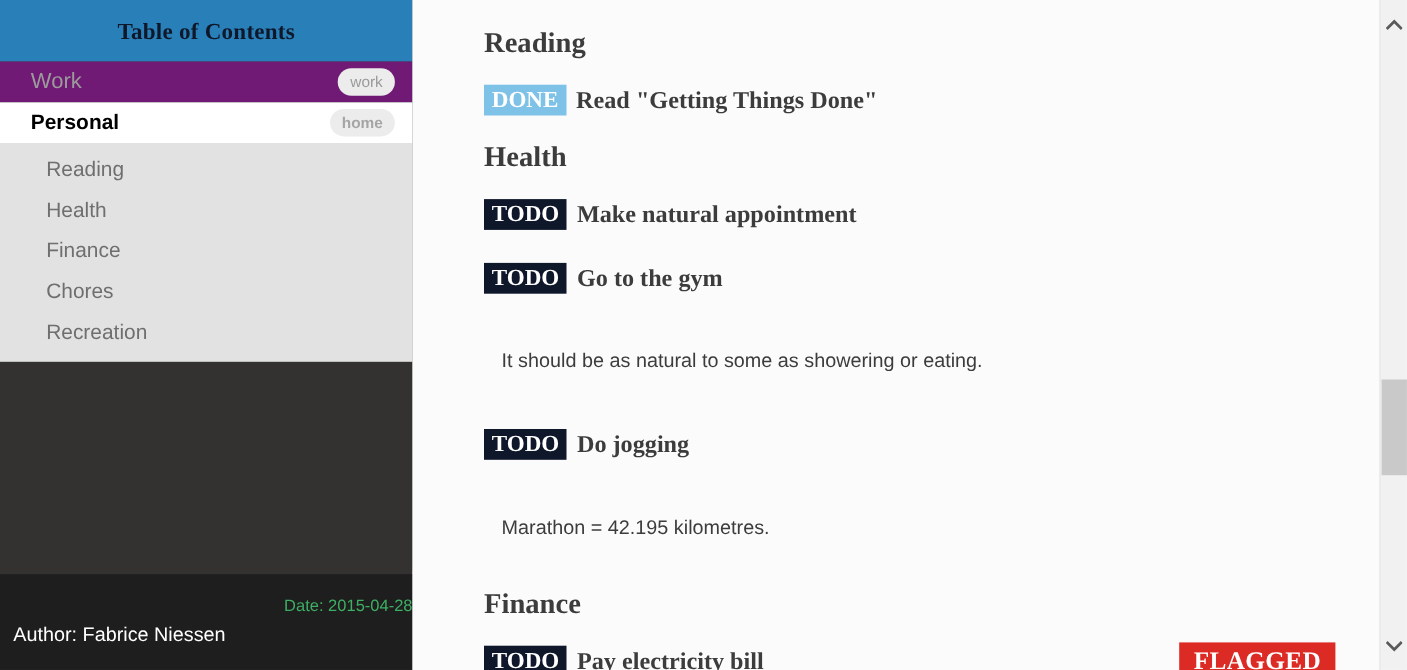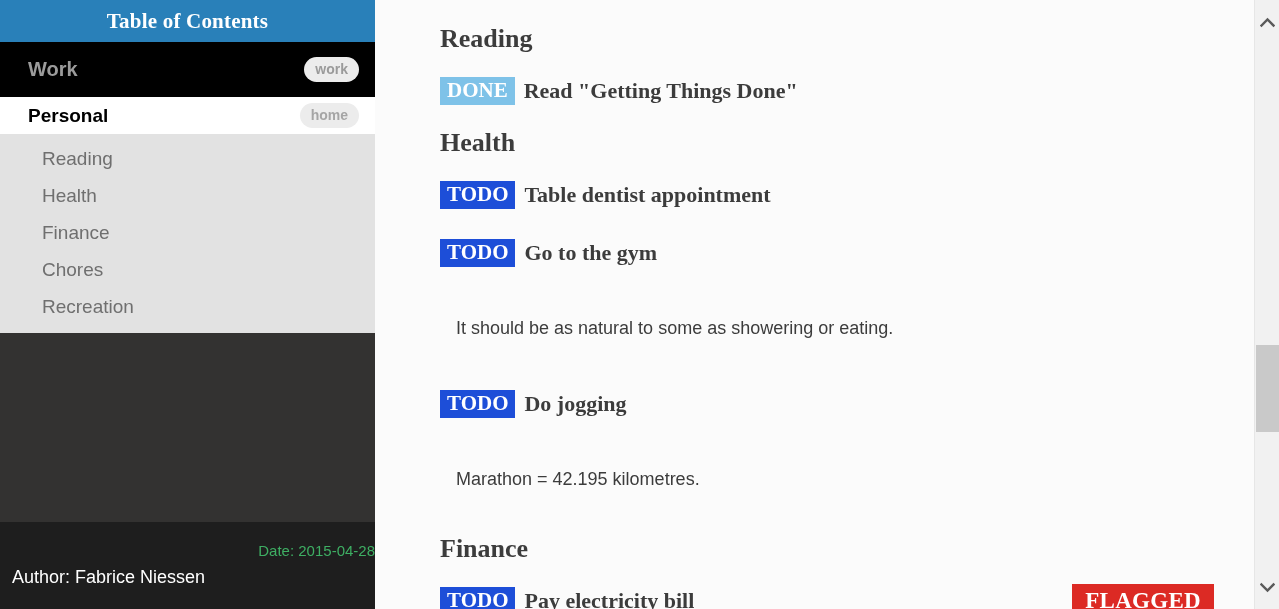--- a/index.html
+++ b/index.html
@@ -25,43 +25,42 @@
     left: 0;
     top: 0;
     width: 375px;
     height: 609px;
     background: #333231;
     box-sizing: border-box;
     overflow: hidden;
   }
 
   #toc-header {
-    height: 42px;
+    height: 56px;
     background: #2980b9;
-    color: #ffffff;
+    color: #0f172a;
     font-family: "Liberation Serif", serif;
     font-weight: bold;
     font-size: 21px;
     display: flex;
     align-items: center;
     justify-content: center;
     letter-spacing: 0.2px;
   }
 
   .toc-top-item {
     position: relative;
-    height: 55px;
+    height: 37px;
     display: flex;
     align-items: center;
     padding: 0 16px 0 28px;
     box-sizing: border-box;
     color: #9b9b9b;
     font-size: 20px;
-    background: #000000;
-    font-weight: bold;
+    background: #701a75;
   }
   .toc-top-item .toc-label {
     flex: 1 1 auto;
     white-space: nowrap;
   }
   .toc-top-item.active {
     background: #ffffff;
     color: #000000;
     font-weight: bold;
     height: 37px;
@@ -158,21 +157,21 @@
   .kw {
     font-family: "Liberation Serif", serif;
     font-weight: bold;
     font-size: 21px;
     color: #ffffff;
     padding: 2px 7px 3px 7px;
     line-height: 1.12;
     margin-right: 9px;
     display: inline-block;
   }
-  .kw-todo { background: #1d4ed8; }
+  .kw-todo { background: #0f172a; }
   .kw-done { background: #7ec2e8; }
 
   .task-title {
     font-family: "Liberation Serif", serif;
     font-weight: bold;
     font-size: 22px;
     color: #3c3c3c;
     white-space: nowrap;
   }
 
@@ -280,21 +279,21 @@
 
   <div id="content">
       <h2 class="sec-heading">Reading</h2>
       <div class="task">
         <span class="kw kw-done">DONE</span>
         <span class="task-title">Read "Getting Things Done"</span>
       </div>
       <h2 class="sec-heading">Health</h2>
       <div class="task">
         <span class="kw kw-todo">TODO</span>
-        <span class="task-title">Table dentist appointment</span>
+        <span class="task-title">Make natural appointment</span>
       </div>
       <div class="task">
         <span class="kw kw-todo">TODO</span>
         <span class="task-title">Go to the gym</span>
       </div>
       <p class="para">It should be as natural to some as showering or eating.</p>
       <div class="task">
         <span class="kw kw-todo">TODO</span>
         <span class="task-title">Do jogging</span>
       </div>

